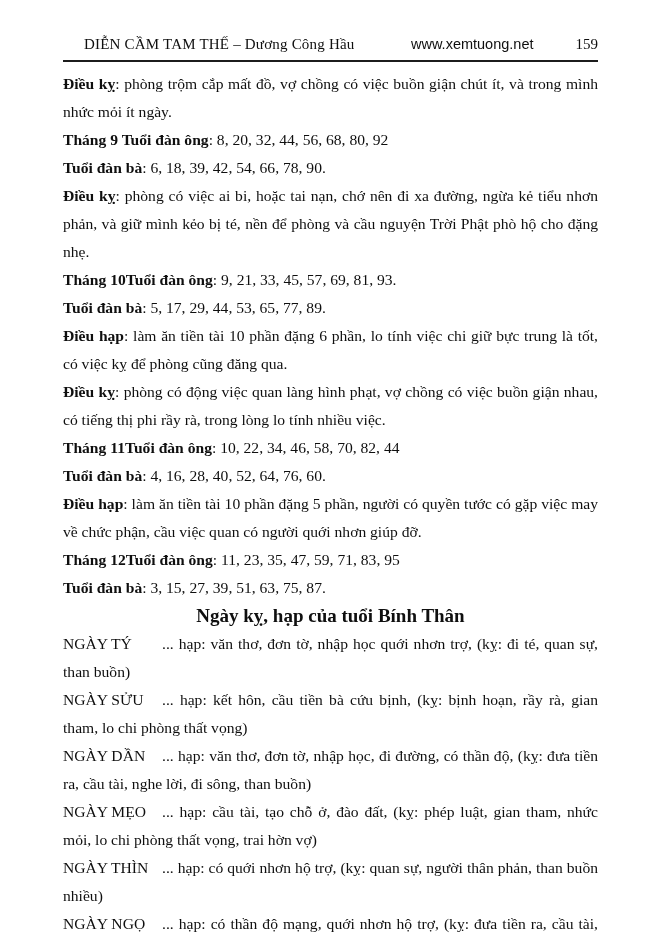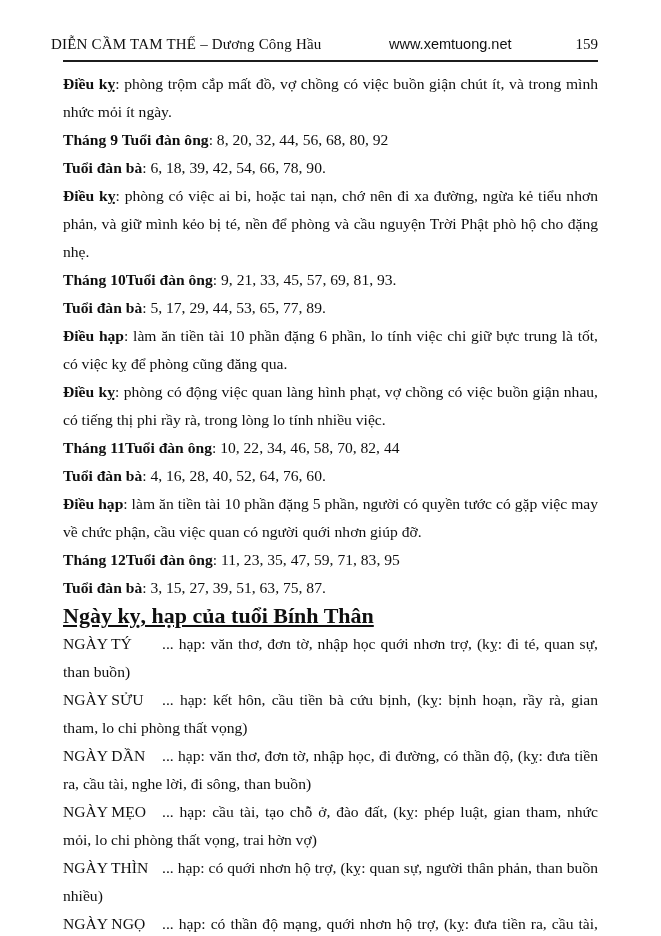--- a/index.html
+++ b/index.html
@@ -9,50 +9,49 @@
     height: 936px;
     background: #ffffff;
     color: #0f0f0f;
     font-family: "Liberation Serif", "DejaVu Serif", serif;
     overflow: hidden;
   }
   .header {
     display: flex;
     justify-content: space-between;
     align-items: baseline;
-    padding: 36px 63px 0 51px;
+    padding: 36px 63px 0 84px;
     font-size: 15px;
     white-space: nowrap;
   }
   .htitle { letter-spacing: 0.2px; }
-  .hright { display: flex; align-items: baseline; gap: 64px; }
+  .hright { display: flex; align-items: baseline; gap: 42px; }
   .hurl { font-family: "Liberation Sans", "DejaVu Sans", sans-serif; font-size: 14.5px; }
   .hpage { font-size: 15px; text-align: center; }
   .rule {
     border: none;
     border-top: 2px solid #1c1c1c;
     margin: 7px 63px 8px 63px;
     height: 0;
   }
   .content {
     padding: 0 63px;
     font-size: 15.6px;
     line-height: 28px;
     text-align: left;
   }
   .content p { margin: 0; padding: 0; }
   .para { text-align: justify; }
   .para b, .month b, .female b { font-weight: bold; }
   .month  { padding-left: 22px; }
   .female { padding-left: 37px; }
   .heading {
-    text-align: left;
+    text-align: center;
     font-weight: bold;
-    font-size: 22px;
-    text-decoration: underline;
+    font-size: 19px;
   }
   .day { text-align: justify; }
   .daylabel { display: inline-block; min-width: 99px; }
 </style>
 </head>
 <body>
 
 <div class="page">
   <div class="header">
     <span class="htitle">DIỄN CẦM TAM THẾ – Dương Công Hầu</span>

